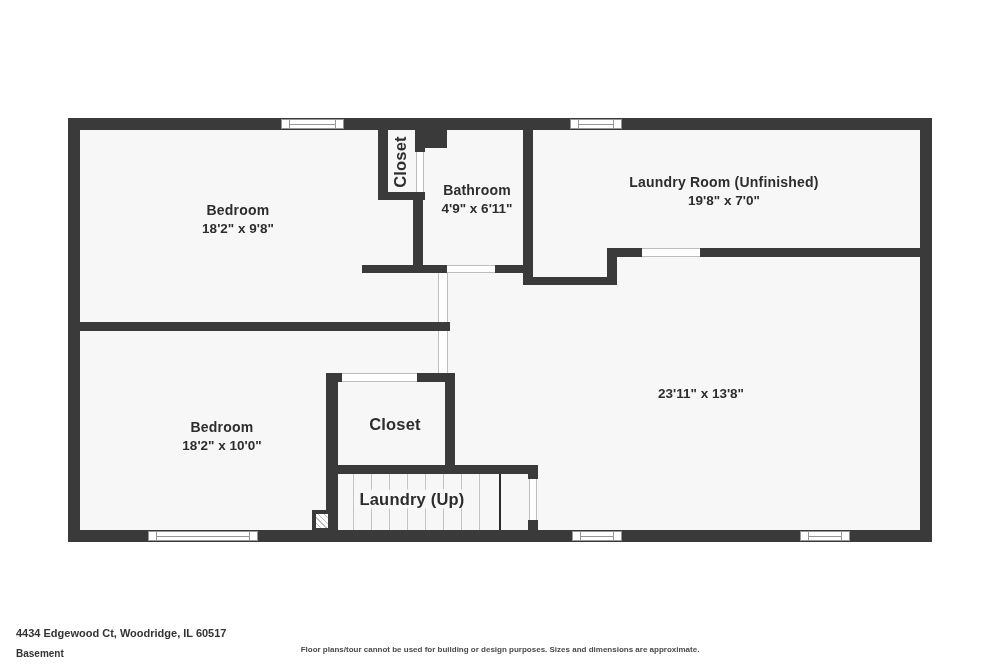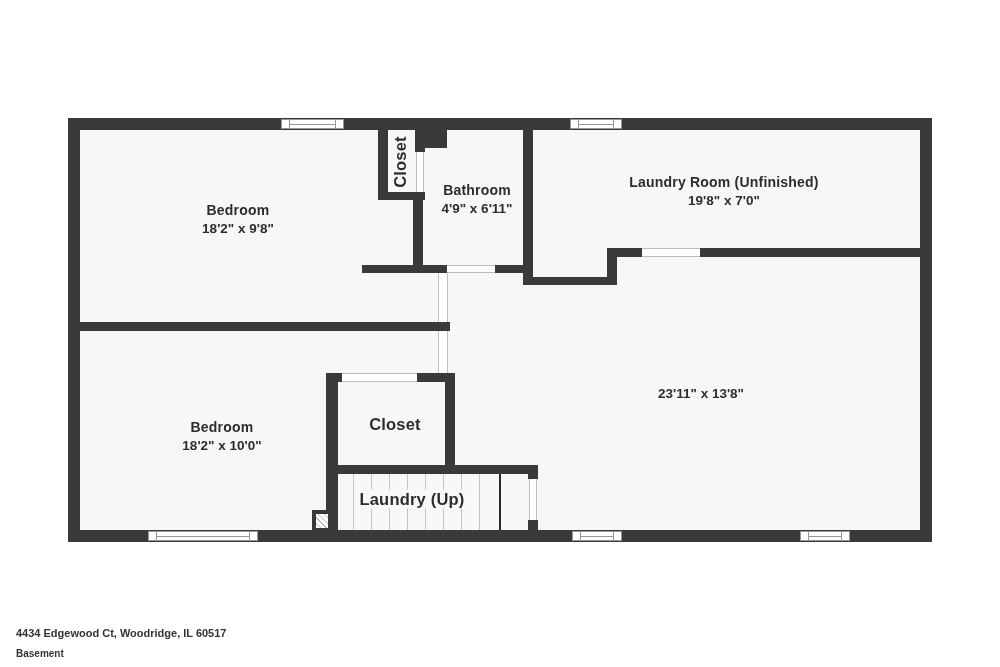--- a/index.html
+++ b/index.html
@@ -135,13 +135,14 @@
     </div>
 
     <div class="room-label small on-stairs" style="left:412px;top:499px;">
       <div class="room-name">Laundry (Up)</div>
     </div>
 
   </div>
 
   <div class="footer-address">4434 Edgewood Ct, Woodridge, IL 60517</div>
   <div class="footer-level">Basement</div>
+  <div class="footer-disclaimer">Floor plans/tour cannot be used for building or design purposes. Sizes and dimensions are approximate.</div>
 </div>
 
 </body></html>

